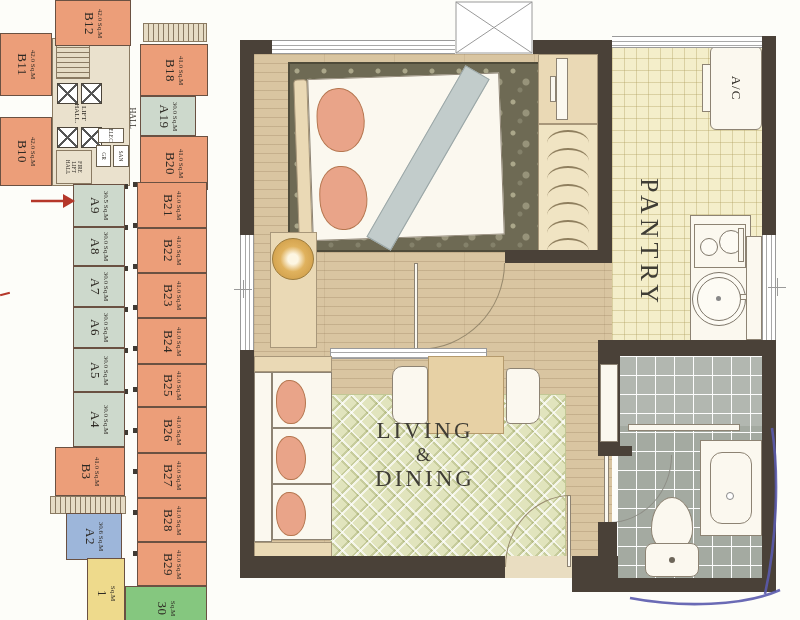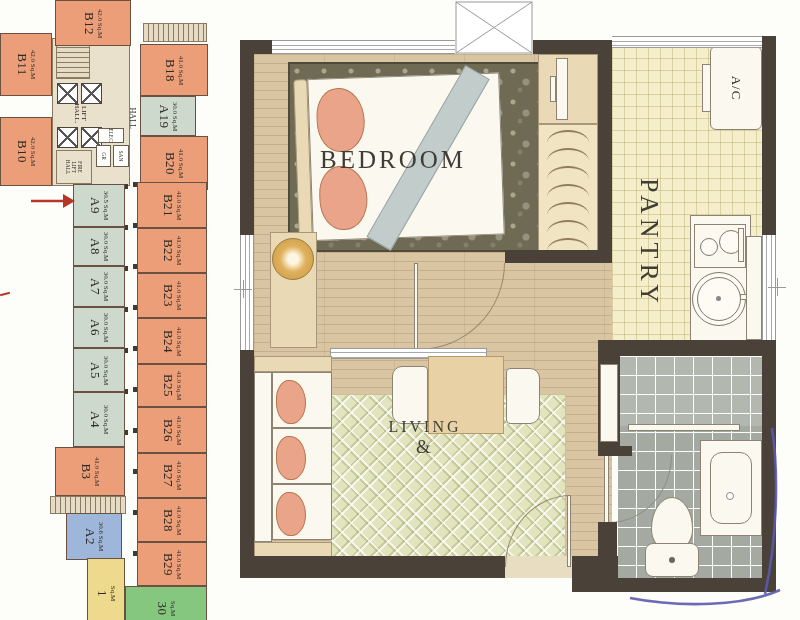--- a/index.html
+++ b/index.html
@@ -281,21 +281,20 @@
     <div class="abs" style="left:382px;top:356px;width:145px;height:70px;background:rgba(255,255,255,.16);"></div>
 
     <div class="abs drug" style="left:53px;top:62px;width:254px;height:190px;"></div>
     <div class="abs" style="left:61px;top:76px;width:206px;height:162px;transform:rotate(-2deg);">
       <div class="abs tan" style="left:0;top:0;width:14px;height:162px;border-radius:4px;"></div>
       <div class="abs wht" style="left:14px;top:0;width:192px;height:162px;"></div>
       <div class="abs pillow" style="left:22px;top:10px;width:46px;height:62px;"></div>
       <div class="abs pillow" style="left:22px;top:88px;width:46px;height:62px;"></div>
       <div class="abs" style="left:118px;top:-16px;width:26px;height:196px;background:#c2cccb;border:1px solid #9aa6a6;transform:rotate(32deg);"></div>
     </div>
-    <div class="abs room-label" style="left:85px;top:146px;width:200px;font-size:25px;">BEDROOM</div>
     <div class="abs tan" style="left:35px;top:232px;width:47px;height:116px;"></div>
     <div class="abs" style="left:37px;top:238px;width:40px;height:40px;border-radius:50%;border:1px solid #9c7b3c;background:radial-gradient(circle,#fdf6e2 18%,#e0b25e 45%,#c89540 100%);"></div>
     <div class="abs tan" style="left:303px;top:54px;width:60px;height:70px;"></div>
     <div class="abs wht" style="left:321px;top:58px;width:12px;height:62px;"></div>
     <div class="abs wht" style="left:315px;top:76px;width:6px;height:26px;"></div>
     <div class="abs" style="left:303px;top:124px;width:60px;height:128px;background:#f0e4c3;border:1px solid #a8977a;box-sizing:border-box;">
       <div class="hanger"></div>
       <div class="hanger"></div>
       <div class="hanger"></div>
       <div class="hanger"></div>
@@ -344,22 +343,23 @@
     <div class="abs wht" style="left:37px;top:372px;width:60px;height:56px;"></div>
     <div class="abs wht" style="left:37px;top:428px;width:60px;height:56px;"></div>
     <div class="abs wht" style="left:37px;top:484px;width:60px;height:56px;"></div>
     <div class="abs pillow" style="left:41px;top:380px;width:28px;height:42px;"></div>
     <div class="abs pillow" style="left:41px;top:436px;width:28px;height:42px;"></div>
     <div class="abs pillow" style="left:41px;top:492px;width:28px;height:42px;"></div>
     <div class="abs" style="left:193px;top:356px;width:76px;height:78px;background:#e7d1a5;border:1px solid #b59a6c;box-sizing:border-box;"></div>
     <div class="abs wht" style="left:157px;top:366px;width:36px;height:58px;border-radius:10px 4px 4px 10px;"></div>
     <div class="abs wht" style="left:271px;top:368px;width:34px;height:56px;border-radius:4px 10px 10px 4px;"></div>
     <div class="abs" style="left:115px;top:418px;width:150px;display:flex;flex-direction:column;align-items:center;">
-      <span class="room-label" style="font-size:16px;">LIVING</span>
+      <span class="room-label" style="font-size:23px;">LIVING</span>
       <span class="room-label" style="font-size:19px;">&amp;</span>
+      <span class="room-label" style="font-size:23px;">DINING</span>
     </div>
 
     <div class="abs" style="left:270px;top:556px;width:67px;height:22px;background:#e9ddc1;"></div>
     <div class="abs wht" style="left:332px;top:495px;width:4px;height:72px;"></div>
     <div class="abs" style="left:270px;top:495px;width:66px;height:72px;border-left:1px solid #97896d;border-top:1px solid #97896d;border-top-left-radius:100%;box-sizing:border-box;"></div>
 
     <div class="abs wall" style="left:5px;top:40px;width:34px;height:14px;"></div>
     <div class="abs winh" style="left:37px;top:40px;width:183px;height:14px;"></div>
     <svg class="abs" style="left:220px;top:1px;" width="78" height="53" viewBox="0 0 78 53">
       <rect x="1" y="1" width="76" height="51" fill="#ffffff" stroke="#9a9a9a"></rect>

